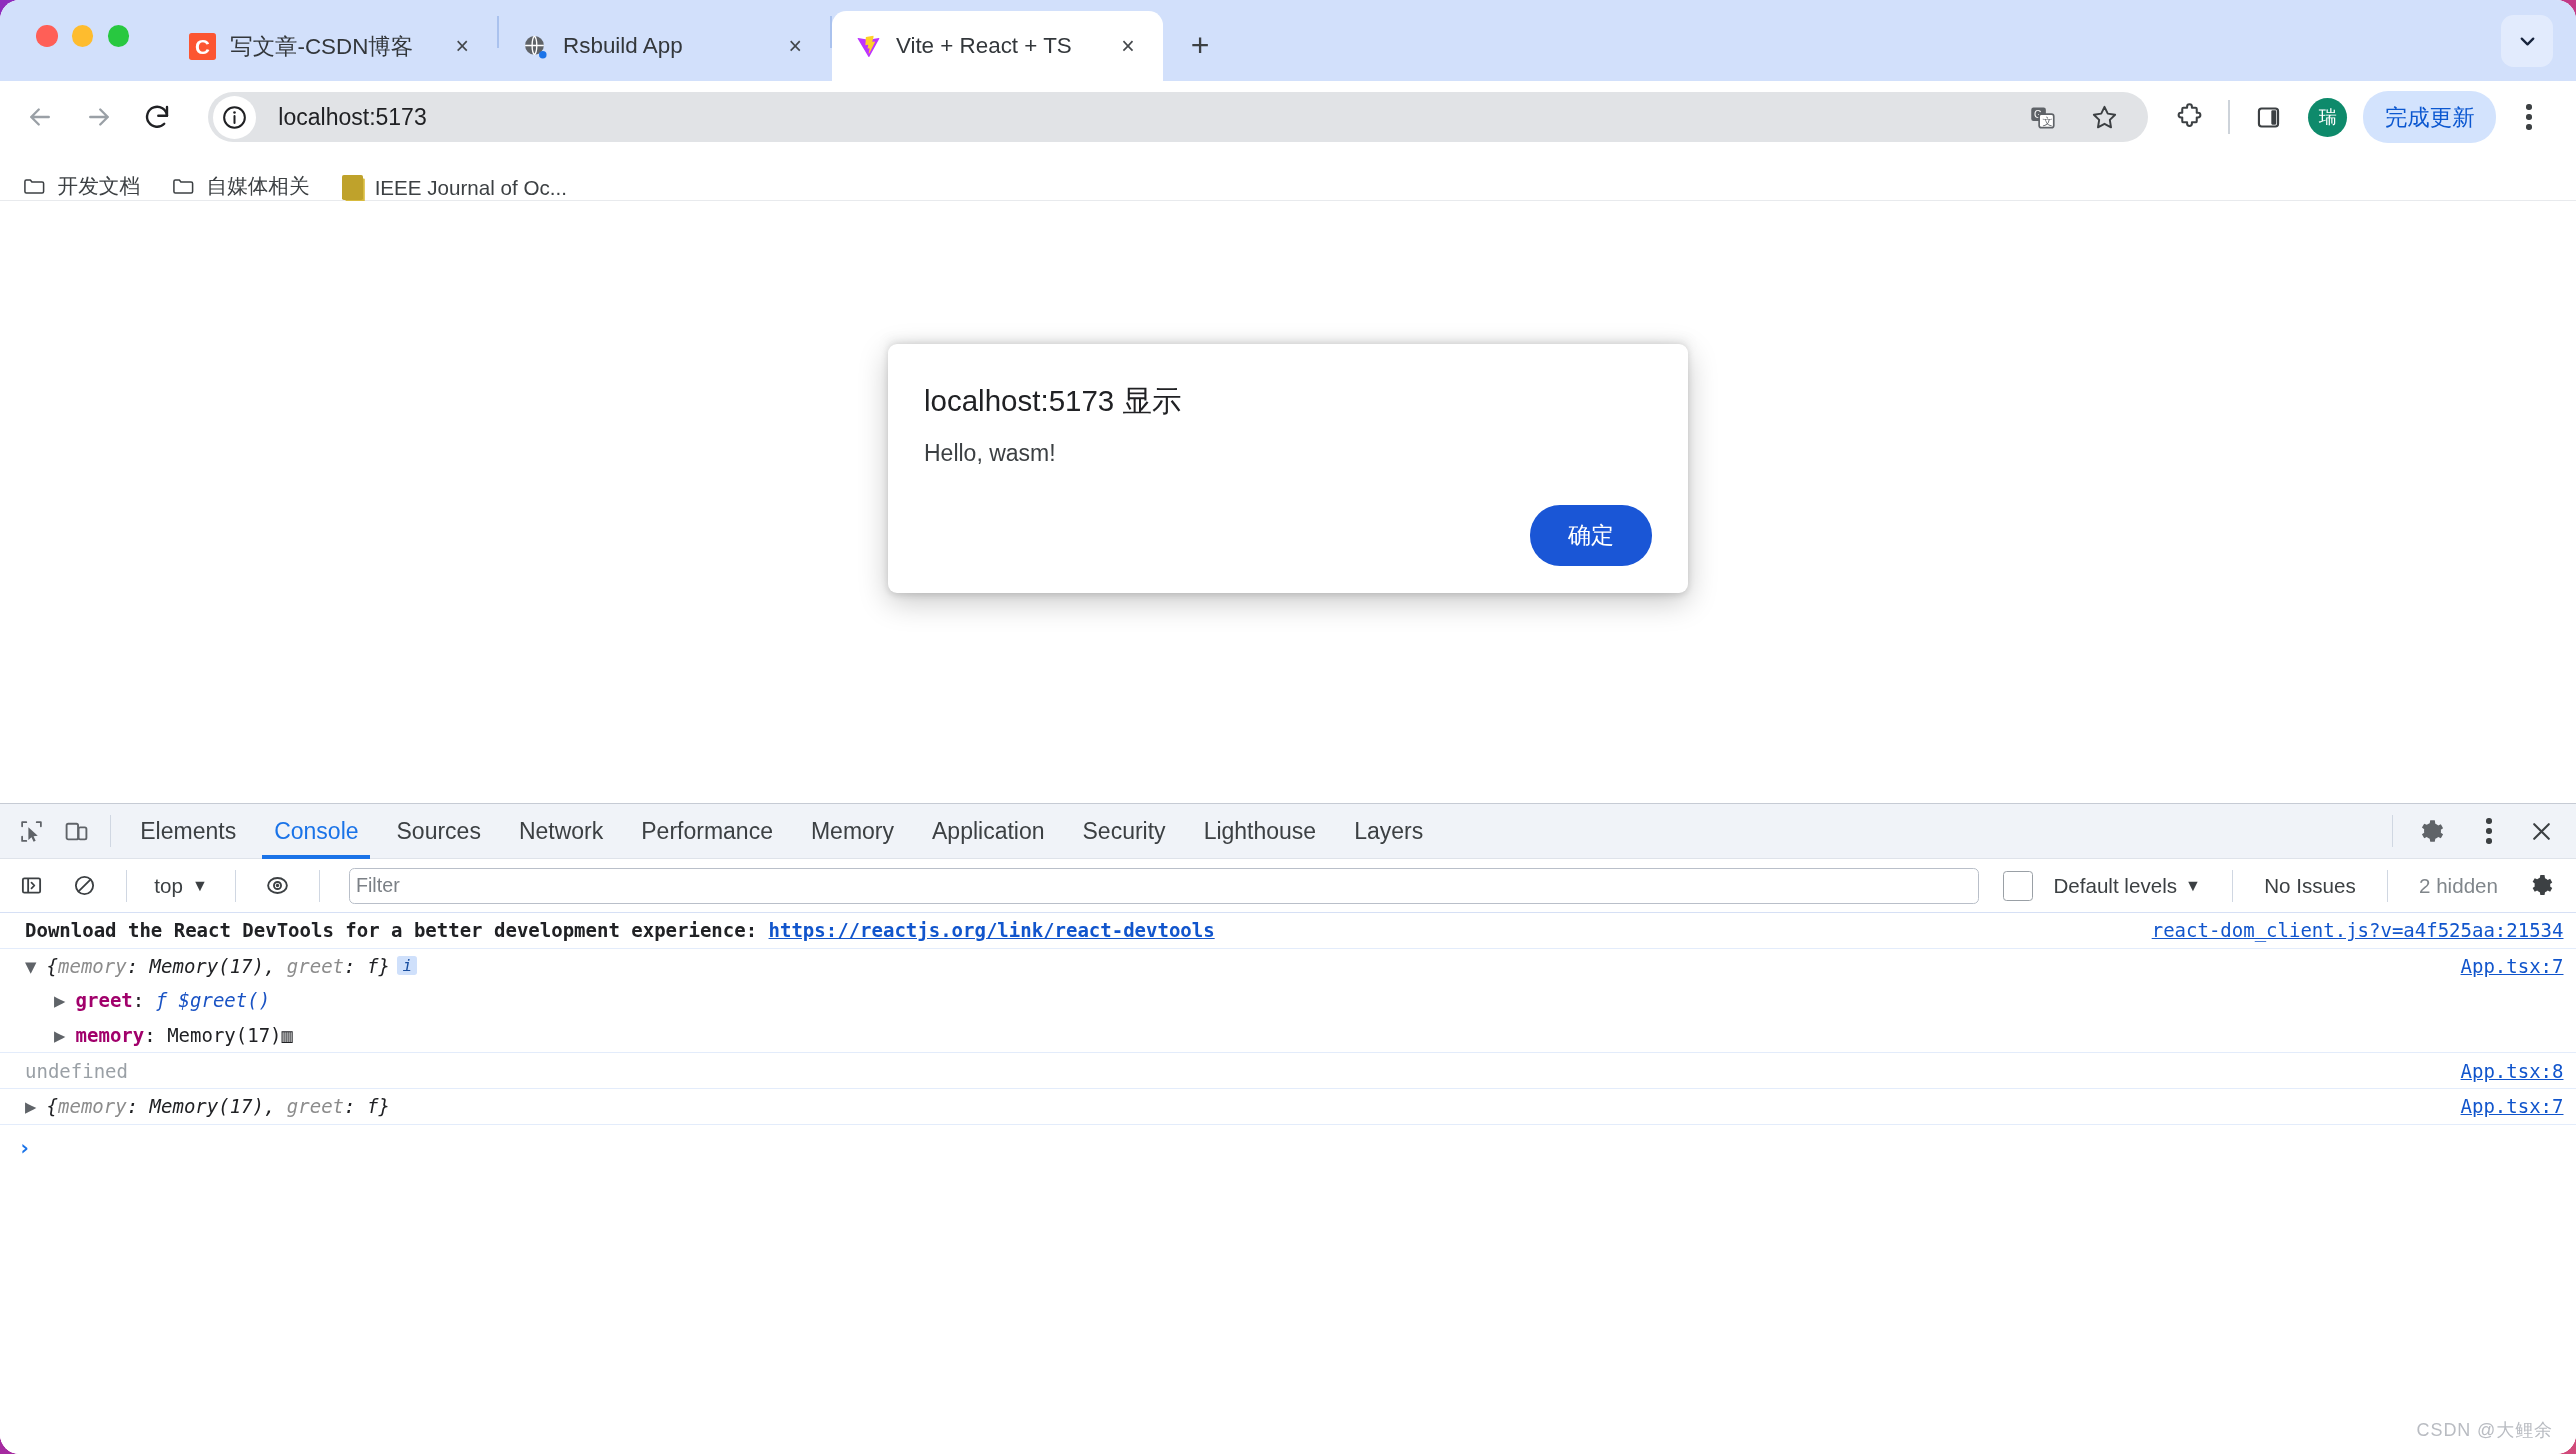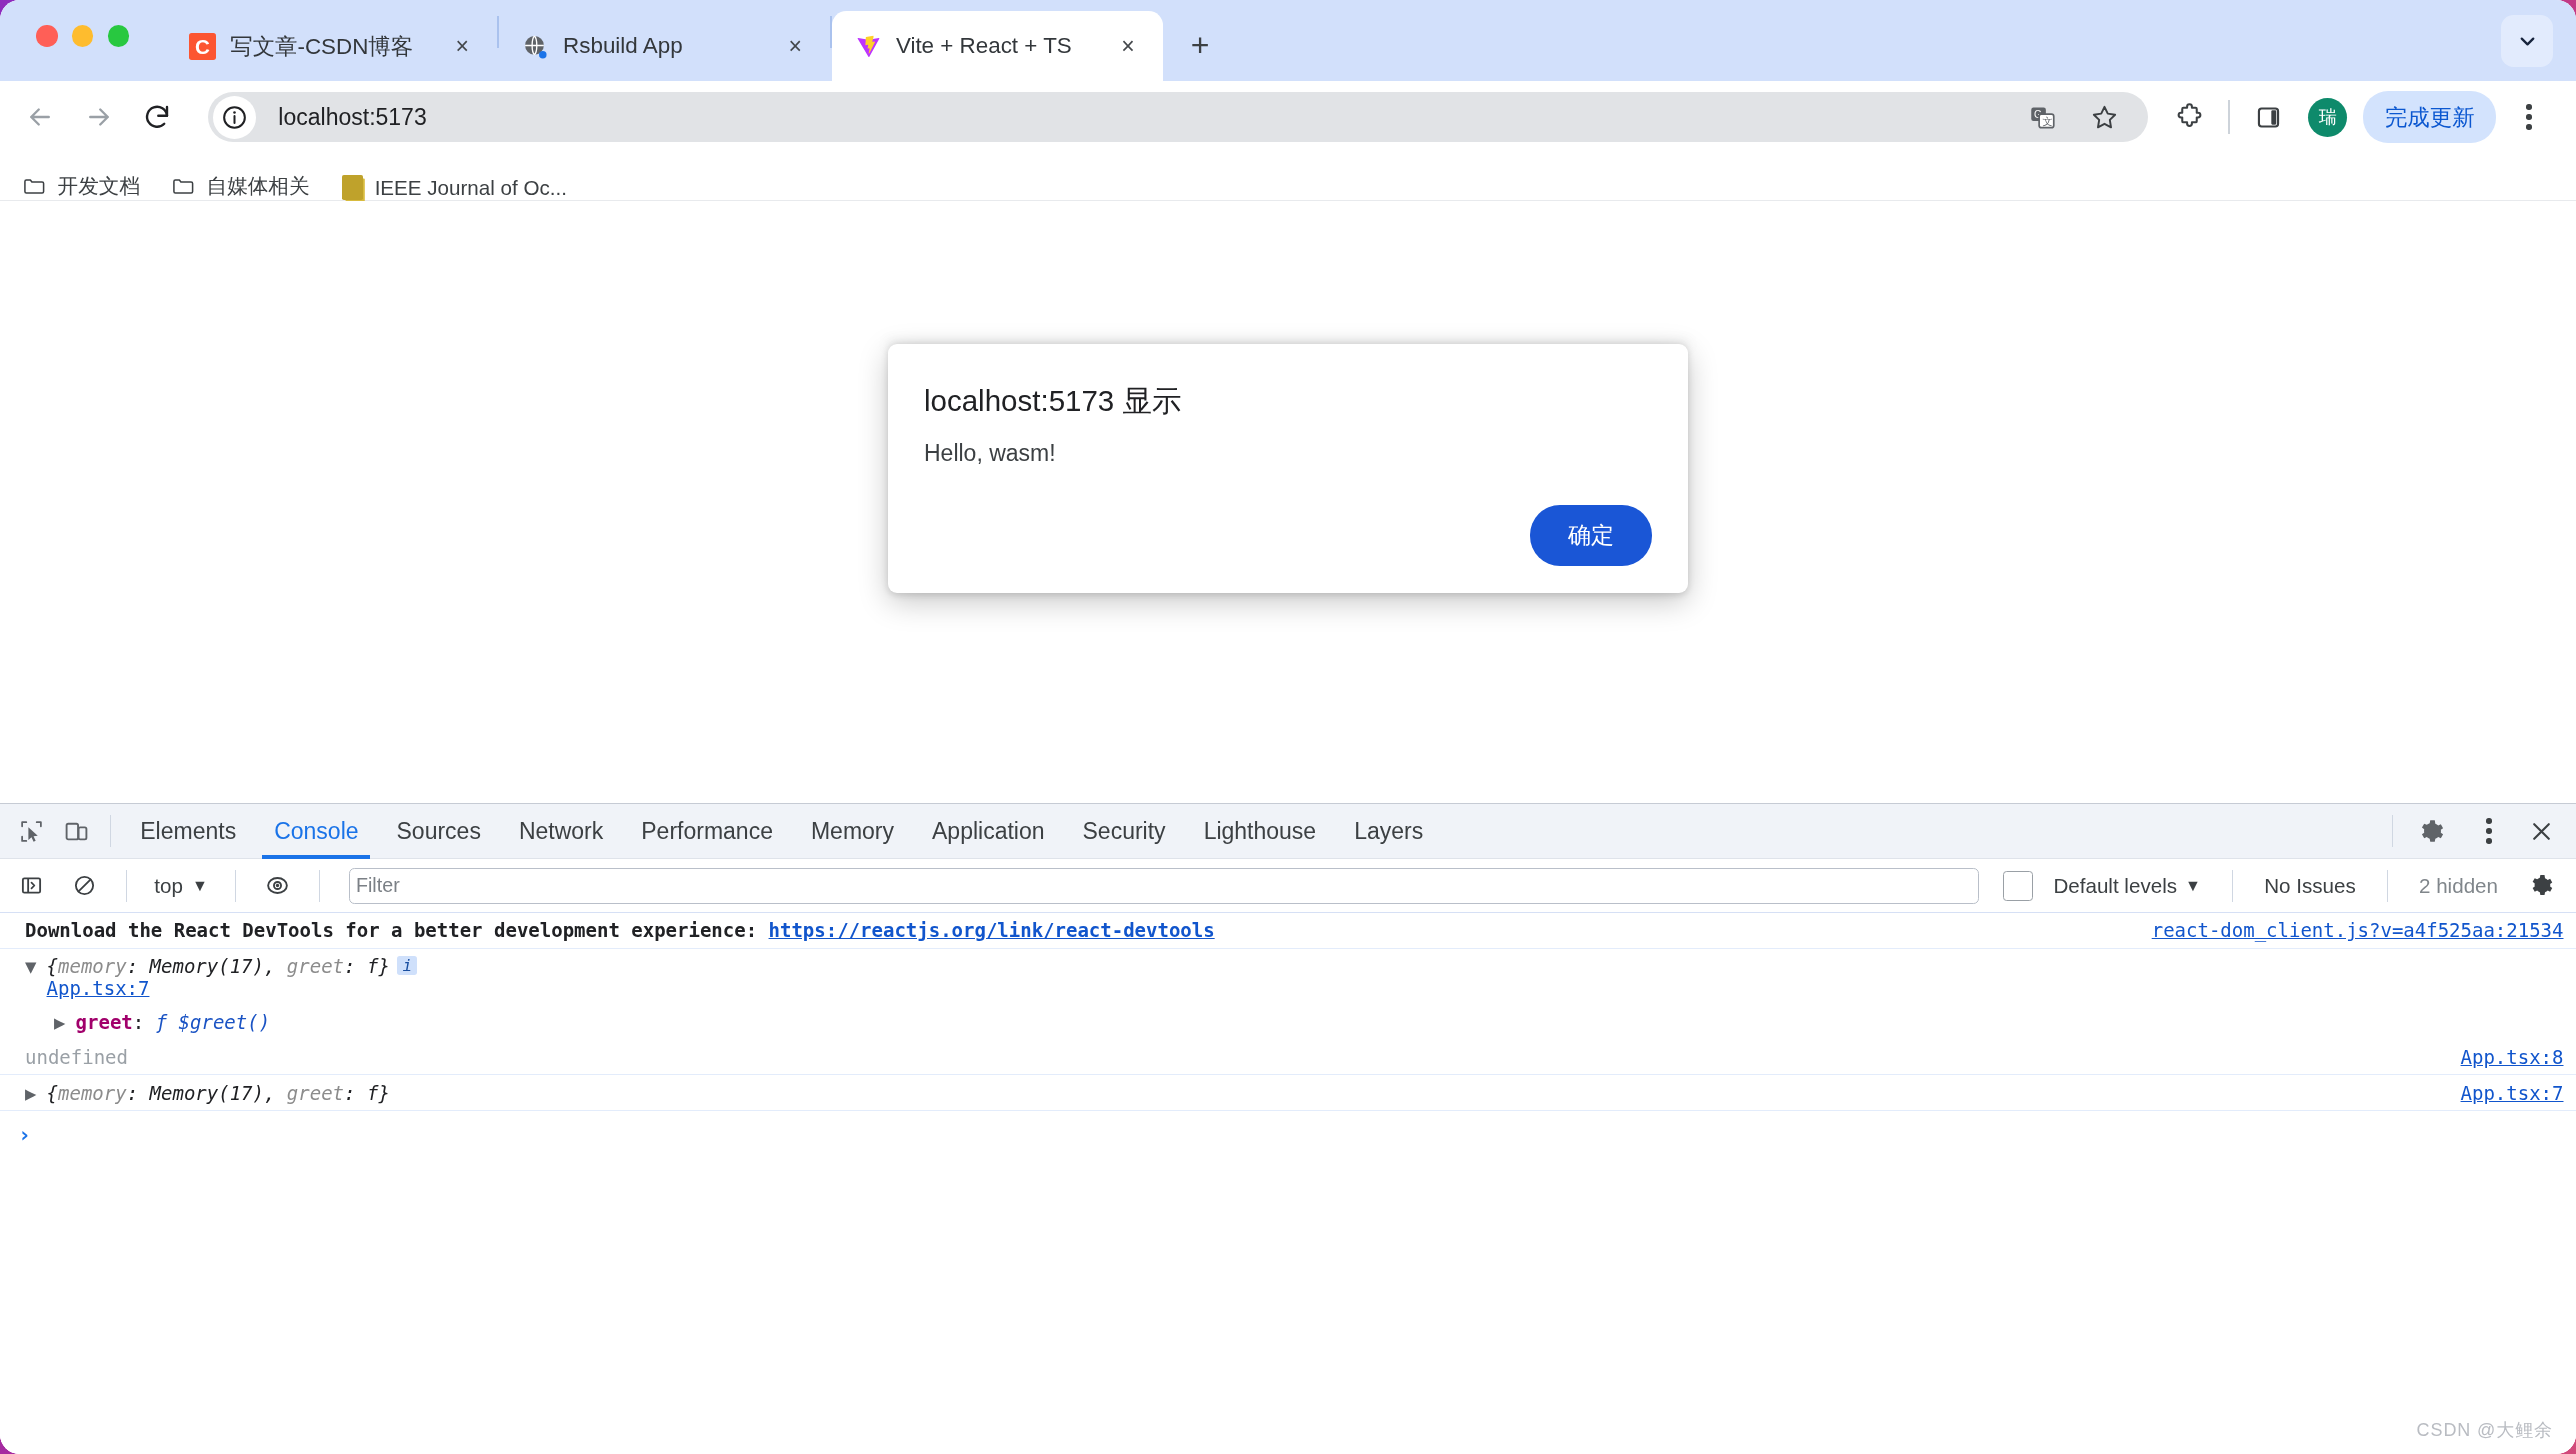--- a/index.html
+++ b/index.html
@@ -381,21 +381,21 @@
     font-size: 19px;
   }
   .c-row {
     display: flex;
     align-items: flex-start;
     padding: 6.3px 12.5px 6.3px 25px;
     border-bottom: 0.9px solid #e3ecfb;
     min-height: 34px;
     position: relative;
   }
-  .c-row.nb { border-bottom: none; flex-direction: column; }
+  .c-row.nb { border-bottom: none; }
   .c-main { flex: 1; white-space: nowrap; color: #202124; }
   .c-src {
     color: #1155cc;
     text-decoration: underline;
     font-size: 19px;
     white-space: nowrap;
     padding-left: 21.5px;
   }
   .c-bold { font-weight: bold; }
   .c-link { color: #1155cc; text-decoration: underline; }
@@ -709,20 +709,25 @@
         </div>
         <div class="c-src">App.tsx:7</div>
       </div>
 
       <div class="c-row nb indent1">
         <div class="c-main">
           <span class="arrow">▶</span><span class="k-name">greet</span><span>: </span><span class="fn-f">ƒ $greet()</span>
         </div>
       </div>
 
+      <div class="c-row indent1">
+        <div class="c-main">
+          <span class="arrow">▶</span><span class="k-name">memory</span><span>: </span><span>Memory(17)</span><span class="chip">▥</span>
+        </div>
+      </div>
 
       <div class="c-row">
         <div class="c-main undef">undefined</div>
         <div class="c-src">App.tsx:8</div>
       </div>
 
       <div class="c-row">
         <div class="c-main">
           <span class="arrow">▶</span><span class="ital">{</span><span class="k-grey">memory</span><span class="ital">: </span><span class="ital">Memory(17)</span><span class="ital">, </span><span class="k-grey">greet</span><span class="ital">: </span><span class="ital">f</span><span class="ital">}</span>
         </div>

